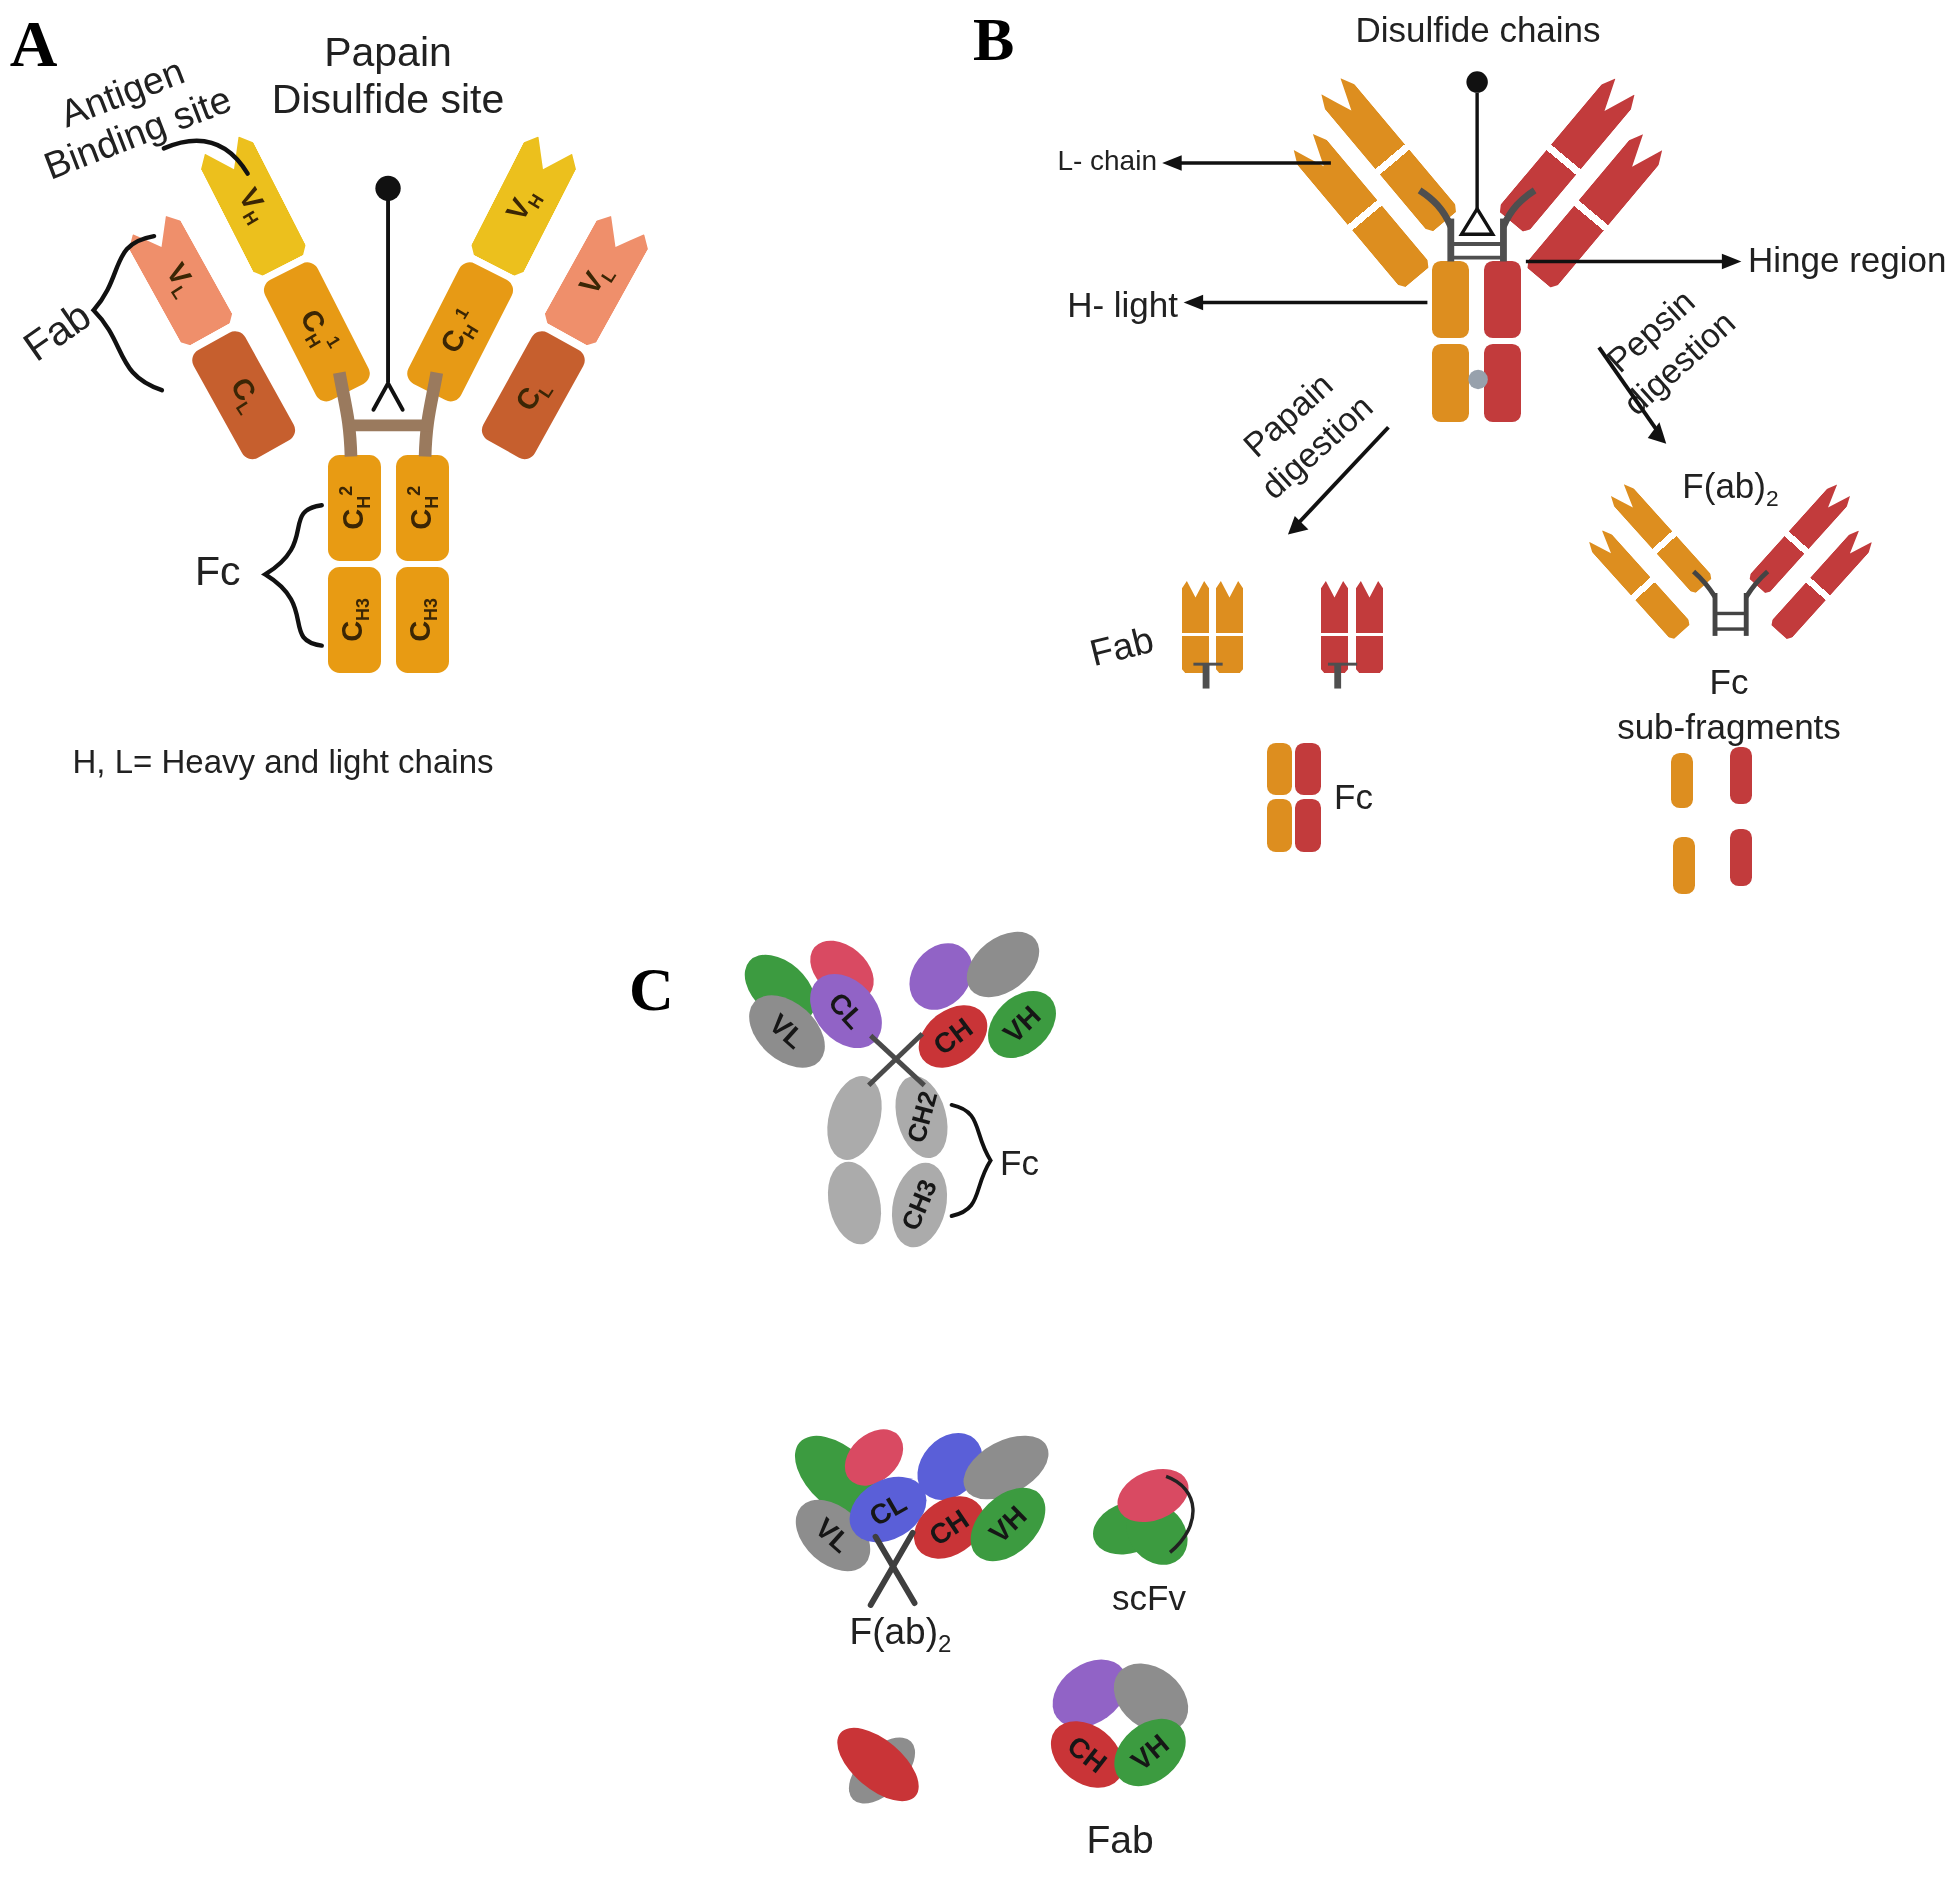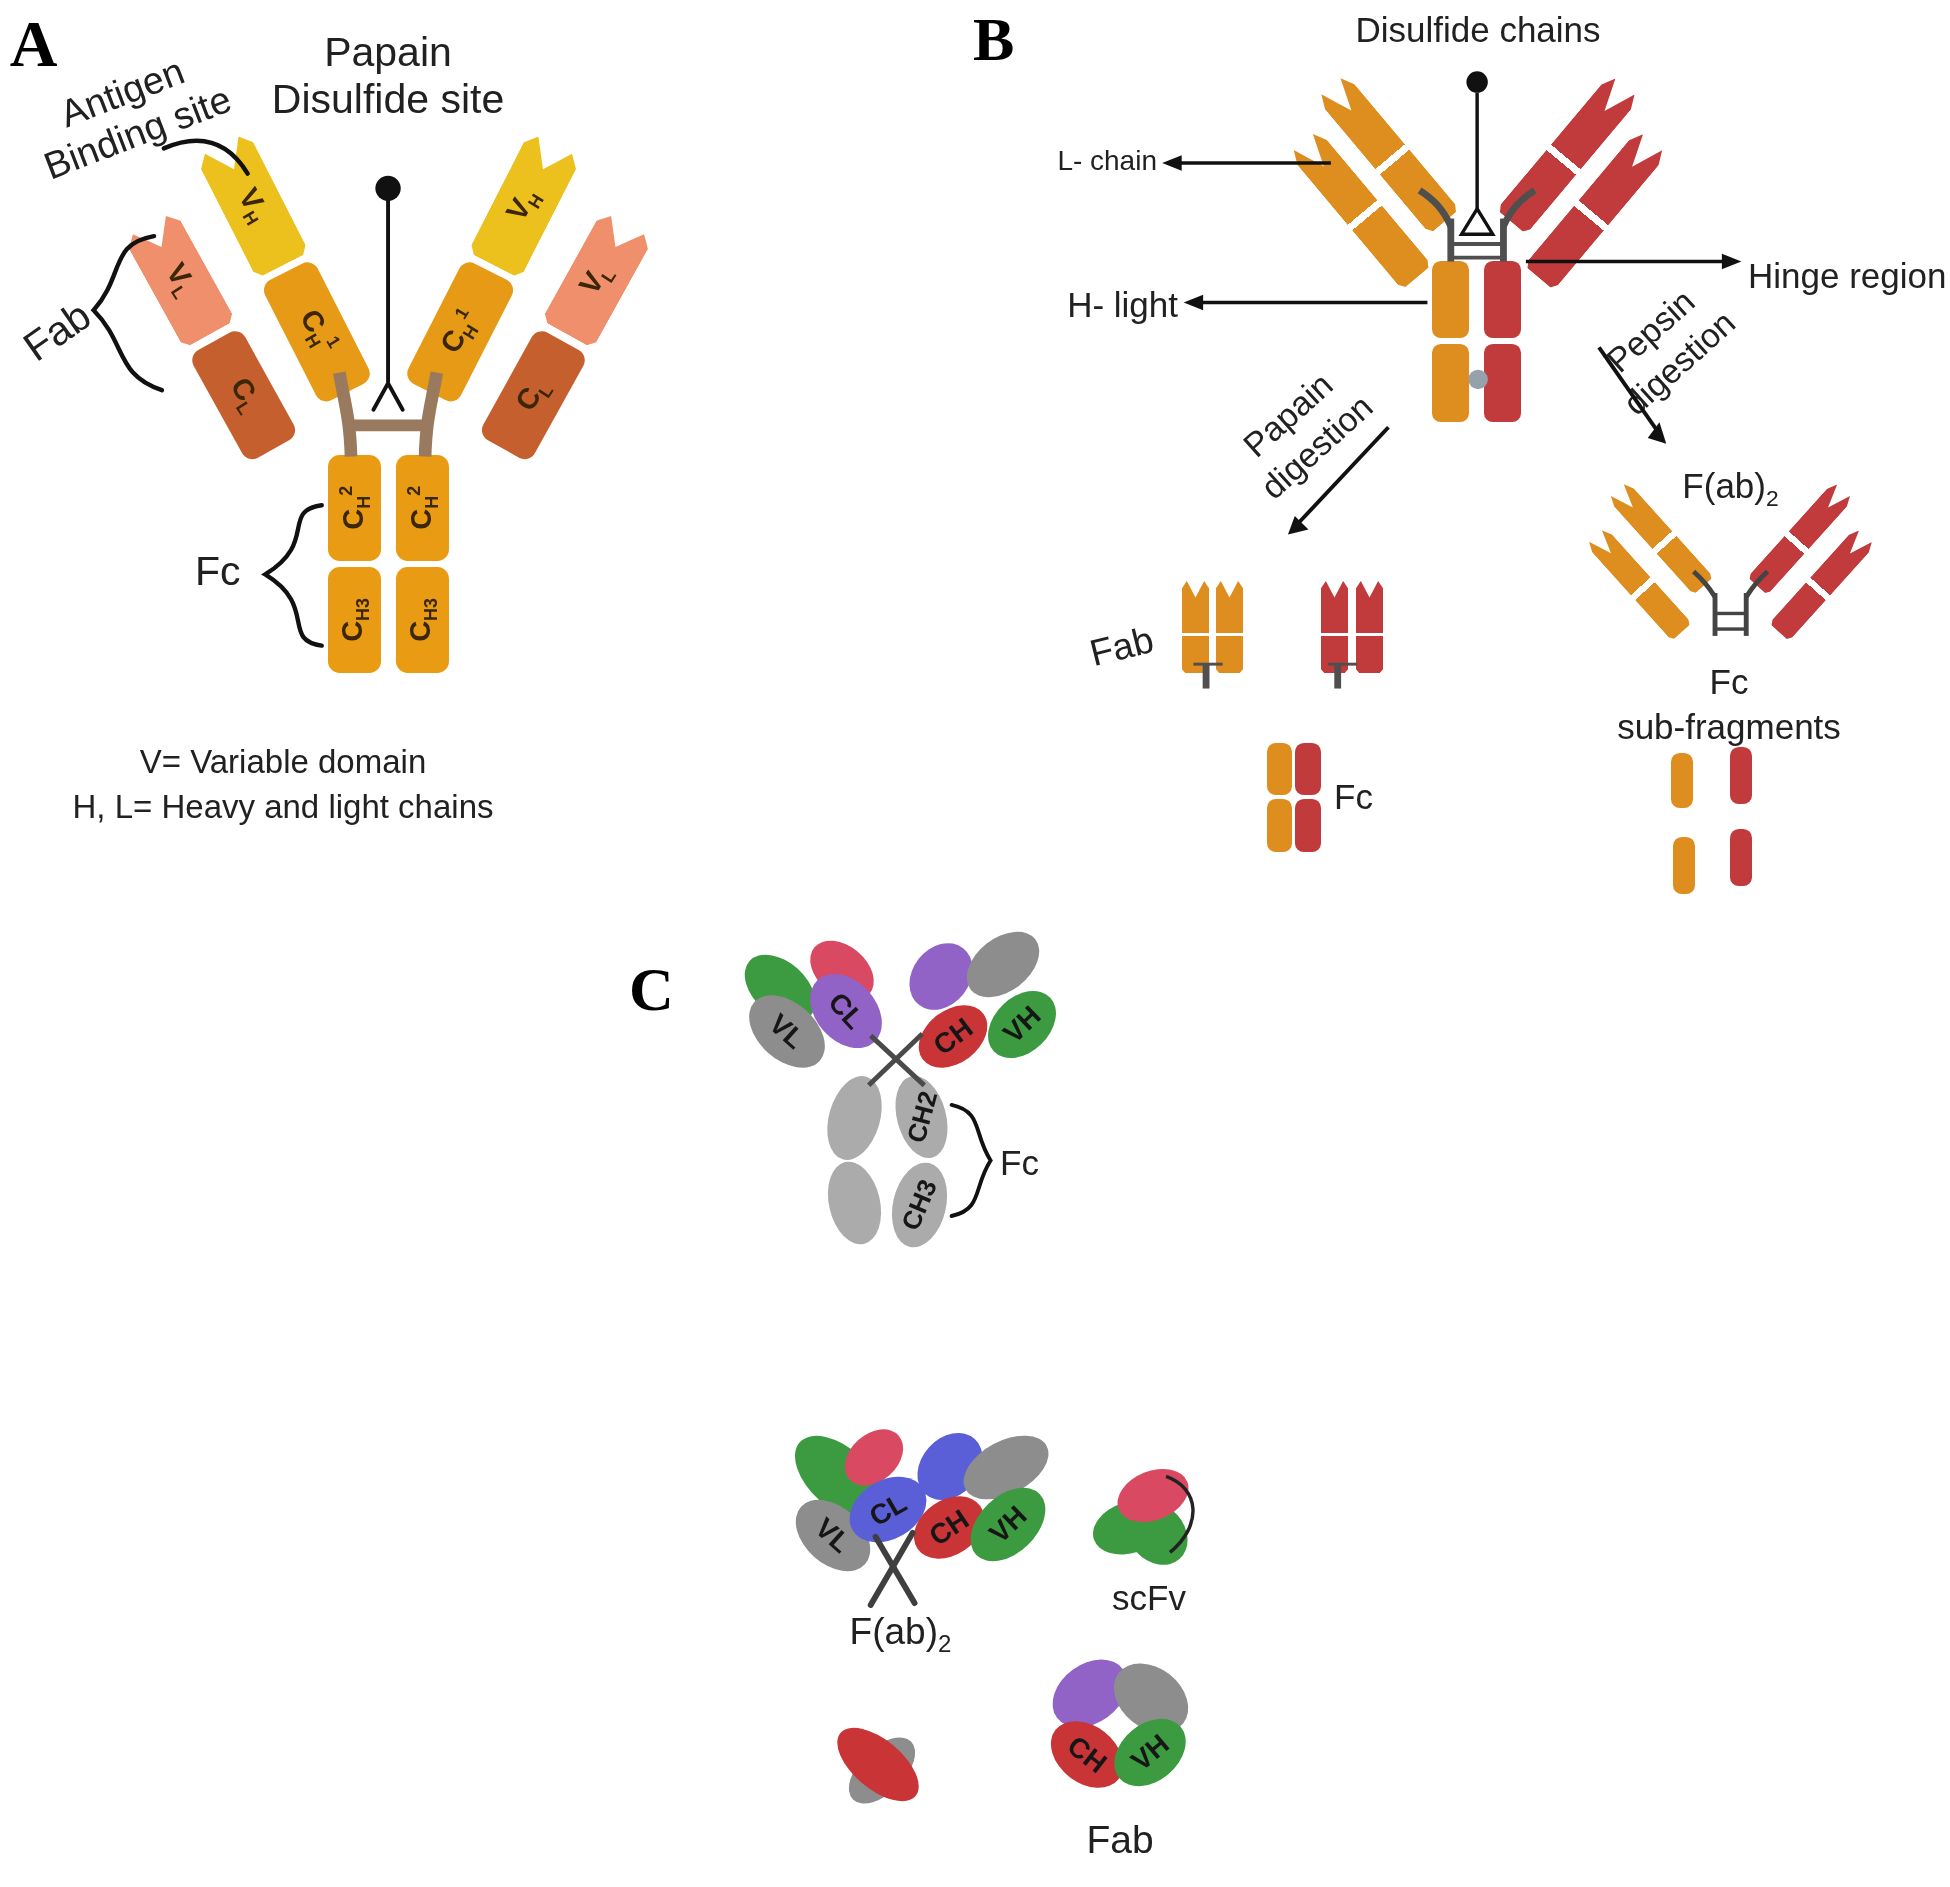--- a/index.html
+++ b/index.html
@@ -87,29 +87,28 @@
     <span class="domlab" style="transform:rotate(-90deg);"><span>C</span><sub>H</sub><sup>2</sup></span>
   </div>
   <div class="cdom" style="left:328px;top:567px;width:53px;height:106px;background:#E89B13;">
     <span class="domlab" style="transform:rotate(-90deg);"><span>C</span><sub>H3</sub></span>
   </div>
   <div class="cdom" style="left:396px;top:567px;width:53px;height:106px;background:#E89B13;">
     <span class="domlab" style="transform:rotate(-90deg);"><span>C</span><sub>H3</sub></span>
   </div>
 
   <div class="t tc" style="left:49px;top:739px;width:468px;font-size:33px;font-weight:500;line-height:45px;">
-    <div>V= Variable domain</div>
     <div>H, L= Heavy and light chains</div>
   </div>
 
   <div class="t panel-label" style="left:973px;top:3.9px;">B</div>
   <div class="t tc" style="left:1351px;top:9.8px;width:254px;font-size:35px;font-weight:500;">Disulfide chains</div>
   <div class="t tr" style="left:1034px;top:145px;width:123px;font-size:28px;">L- chain</div>
   <div class="t tr" style="left:1055px;top:285px;width:123px;font-size:35px;">H- light</div>
-  <div class="t" style="left:1748px;top:256px;font-size:35px;">Hinge region</div>
+  <div class="t" style="left:1748px;top:240px;font-size:35px;">Hinge region</div>
   <div class="t tc" style="left:1582px;top:304px;width:166px;font-size:34px;line-height:43px;transform:rotate(-42deg);">
     <div>Pepsin</div>
     <div>digestion</div>
   </div>
   <div class="t tc" style="left:1217px;top:388px;width:171px;font-size:34px;line-height:43px;transform:rotate(-42deg);">
     <div>Papain</div>
     <div>digestion</div>
   </div>
 
   <div class="grp" style="left:1385px;top:39px;width:101px;height:205px;transform-origin:76px 203px;transform:rotate(-40deg);">

